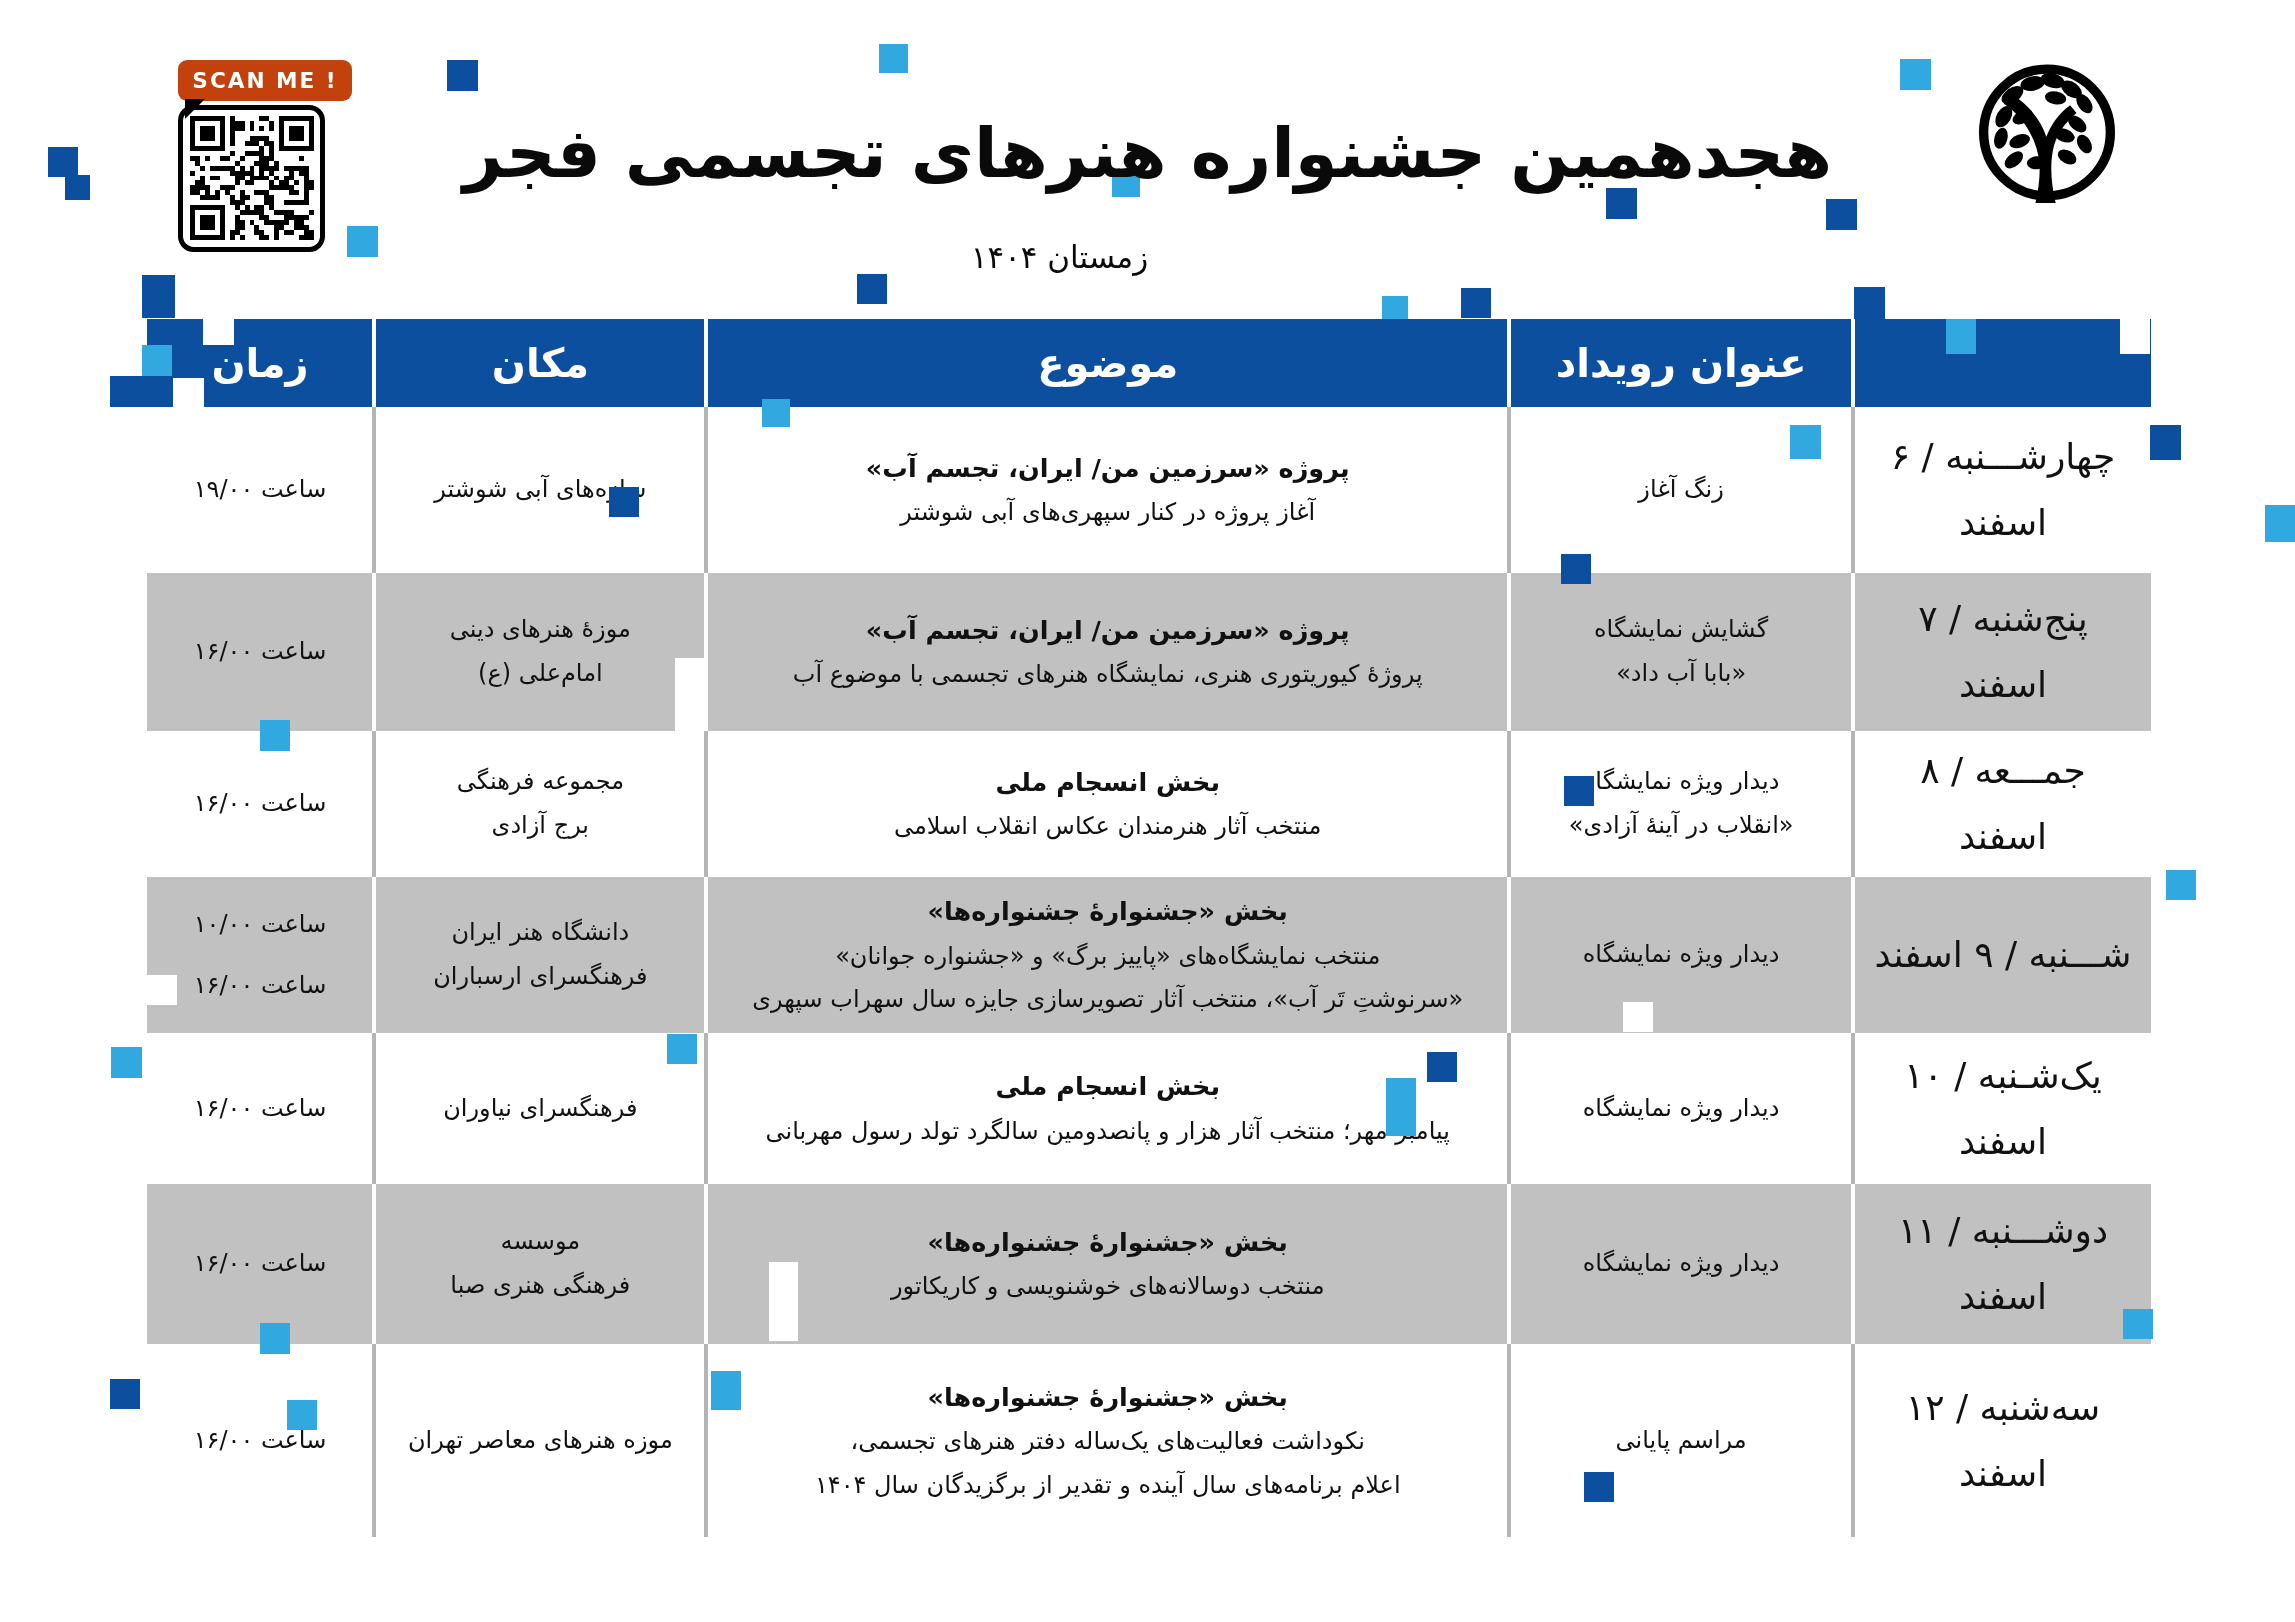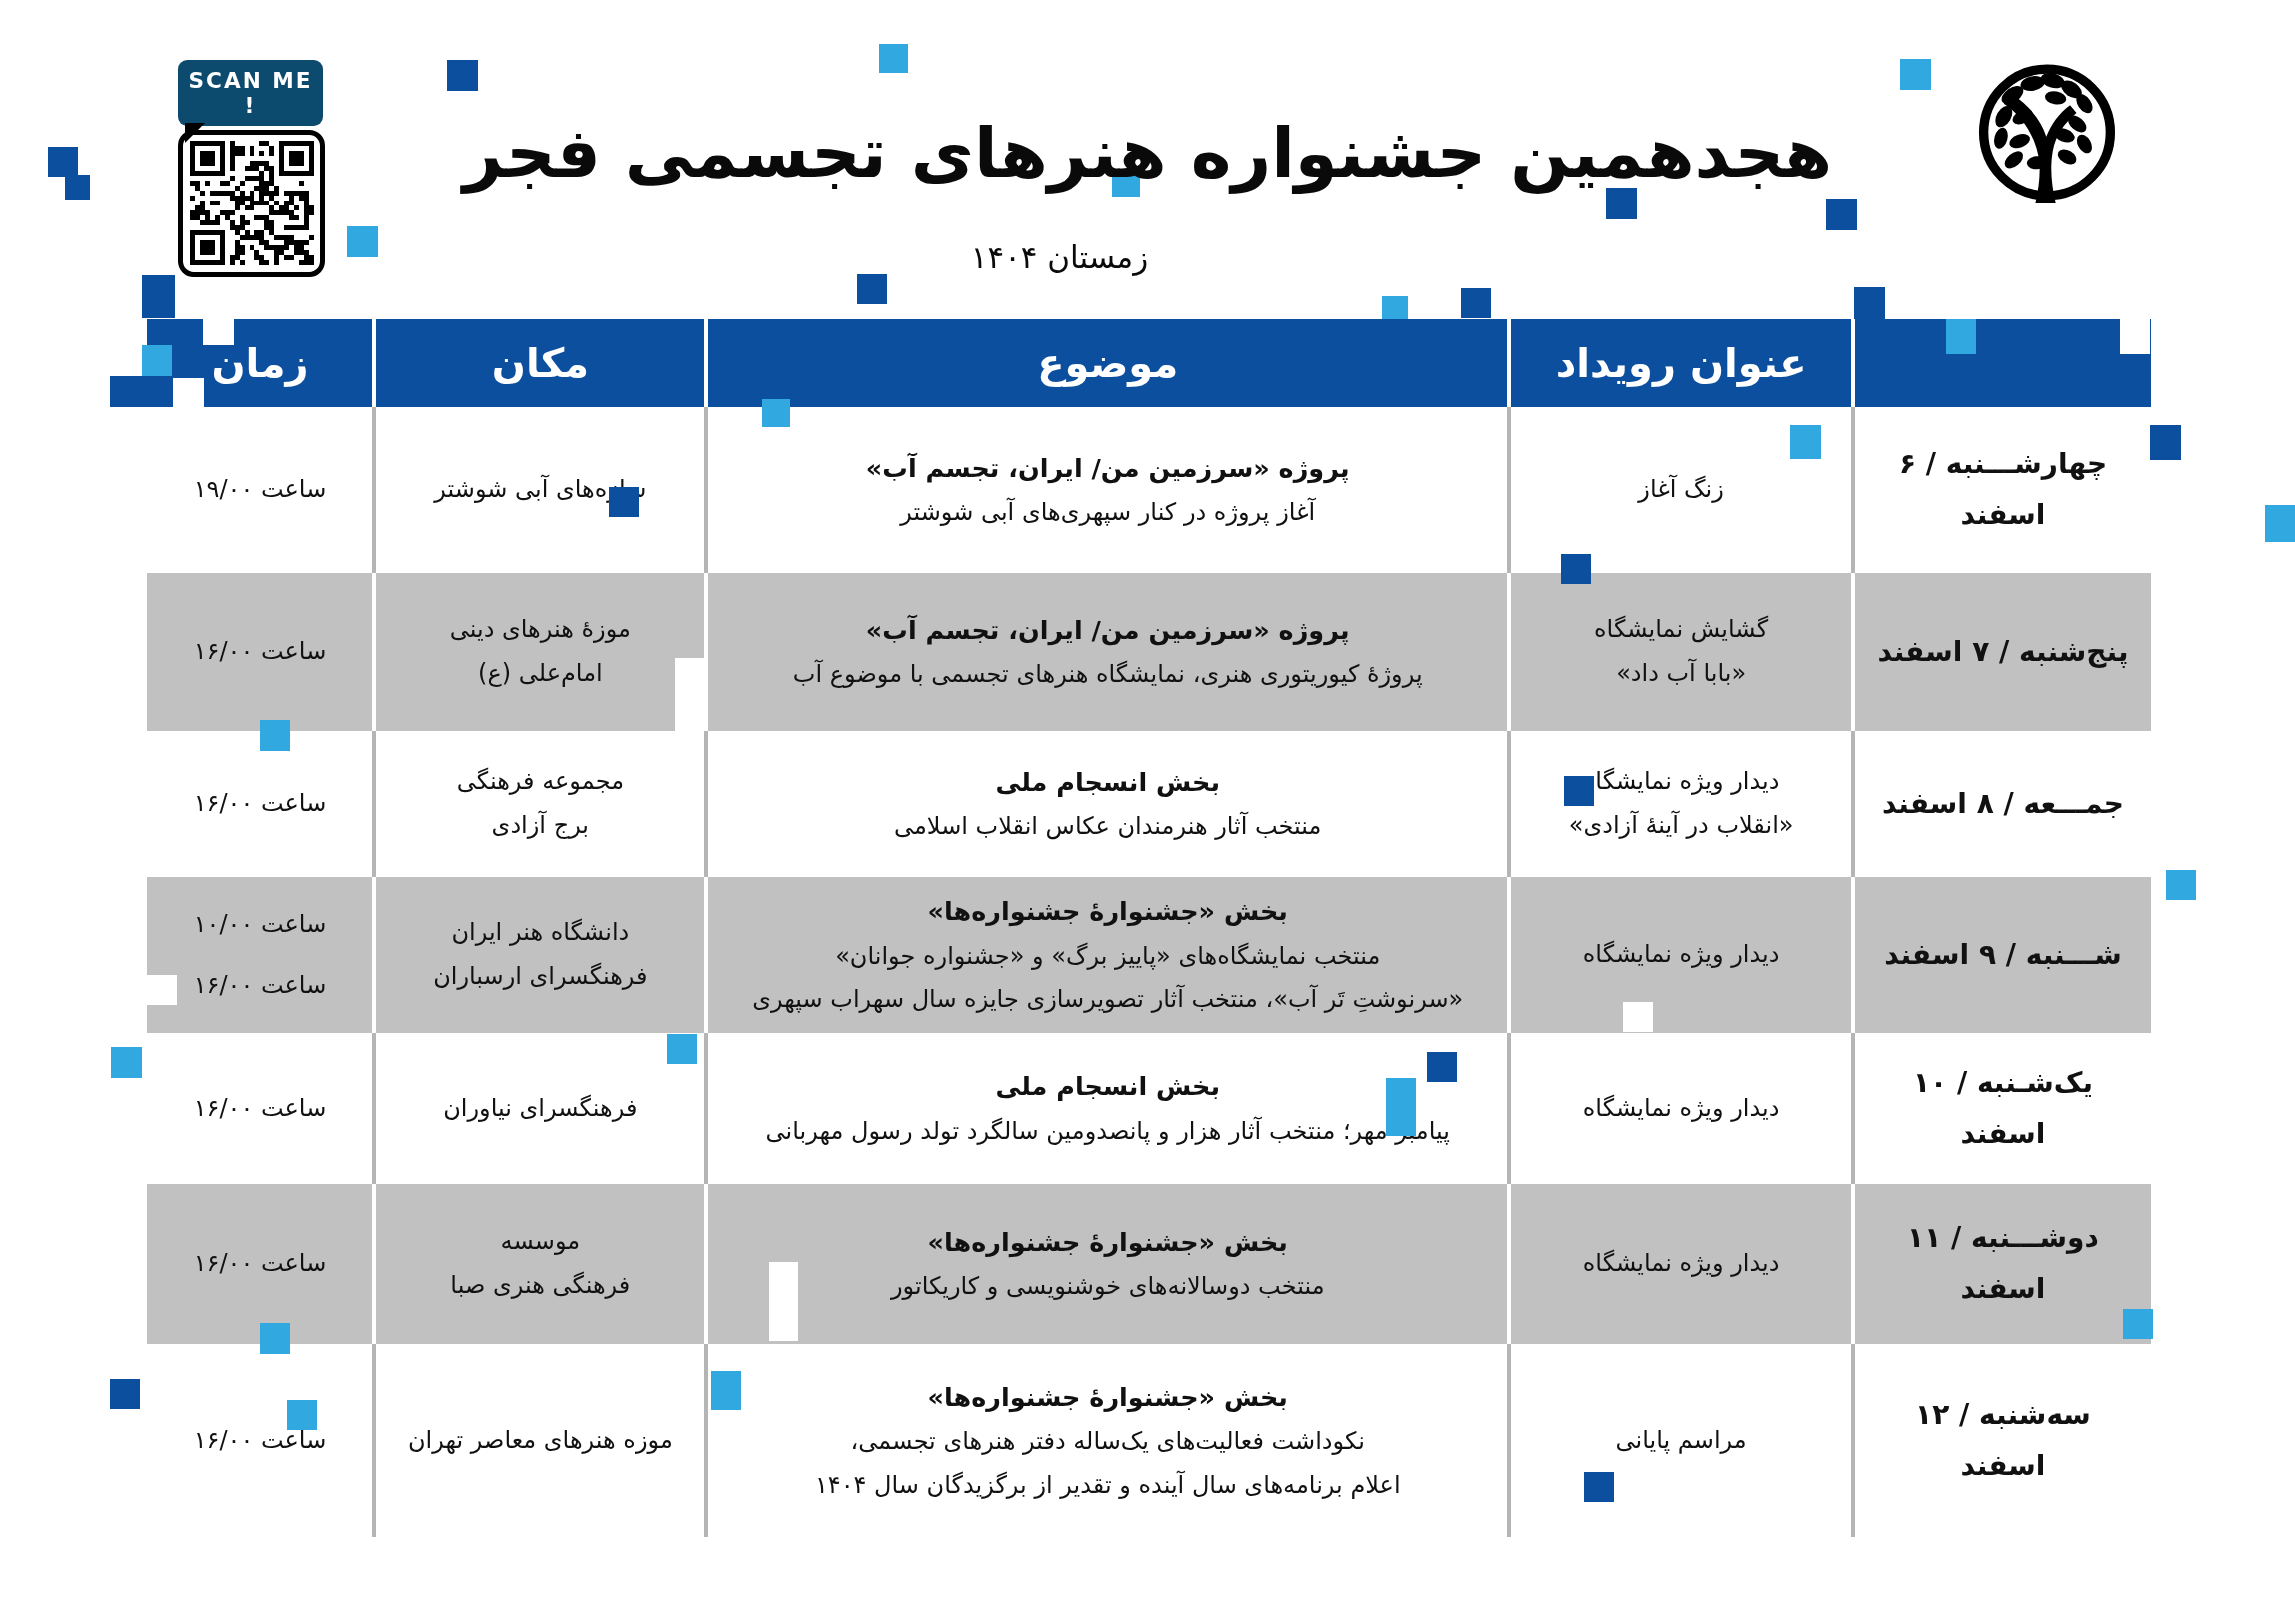--- a/index.html
+++ b/index.html
@@ -13,23 +13,23 @@
   .canvas{position:absolute;top:0;left:0;width:2295px;height:1623px;background:#fff;overflow:hidden;}
 
   
   .sq{position:absolute;}
   .sq.d{background:var(--dark-blue);}
   .sq.l{background:var(--light-blue);}
   .sq.w{background:#fff;}
 
   
   .qr-wrap{position:absolute;left:178px;top:60px;width:154px;}
-  .scan-label{position:relative;background:#0c4a6e;color:#fff;font-weight:bold;
+  .scan-label{position:relative;background:#c2410c;color:#fff;font-weight:bold;
     font-size:21.6px;letter-spacing:2px;text-align:center;border-radius:9.2px;
-    padding:7.9px 0;width:145px;}
+    padding:7.9px 0;width:174px;}
   .scan-label::after{content:"";position:absolute;left:6.5px;top:96%;
     border:10.5px solid transparent;border-top-color:#000;border-left-color:#000;}
   .qr-frame{margin-top:3.9px;width:124px;height:124px;border:5.2px solid #000;
     border-radius:15.7px;padding:6.5px;background:#fff;}
   .qr-frame svg{width:100%;height:100%;}
 
   
   .logo{position:absolute;left:1975px;top:58px;width:144px;height:149px;}
   .logo svg{width:100%;height:100%;}
 
@@ -49,21 +49,21 @@
   .trow.shade-white{background:var(--separator-gray);}
   .trow.shade-white .cell{background:#fff;}
   .trow.shade-gray{background:#fff;}
   .trow.shade-gray .cell{background:var(--row-gray);}
   .r1{height:166px}.r2{height:158px}.r3{height:146px}.r4{height:156px}
   .r5{height:151px}.r6{height:160px}.r7{height:193px}
   .cell{display:flex;flex-direction:column;justify-content:center;align-items:center;
     text-align:center;direction:rtl;box-sizing:border-box;padding:6.5px 15.7px;}
   .cell .l{display:block;font-size:24px;line-height:1.82;color:#111;}
   .cell.subject .l.b{font-weight:bold;font-size:25.5px;}
-  .cell.date .l{font-weight:bold;font-size:28px;text-align:center;}
+  .cell.date .l{font-weight:normal;font-size:36px;text-align:center;}
   .cell.time .l + .l{margin-top:17px;}
 </style>
 </head>
 <body>
 
 <div class="canvas">
 
   <div class="sq l" style="left:879px;top:44px;width:29px;height:29px"></div>
   <div class="sq d" style="left:447px;top:60px;width:31px;height:31px"></div>
   <div class="sq l" style="left:1900px;top:59px;width:31px;height:31px"></div>

